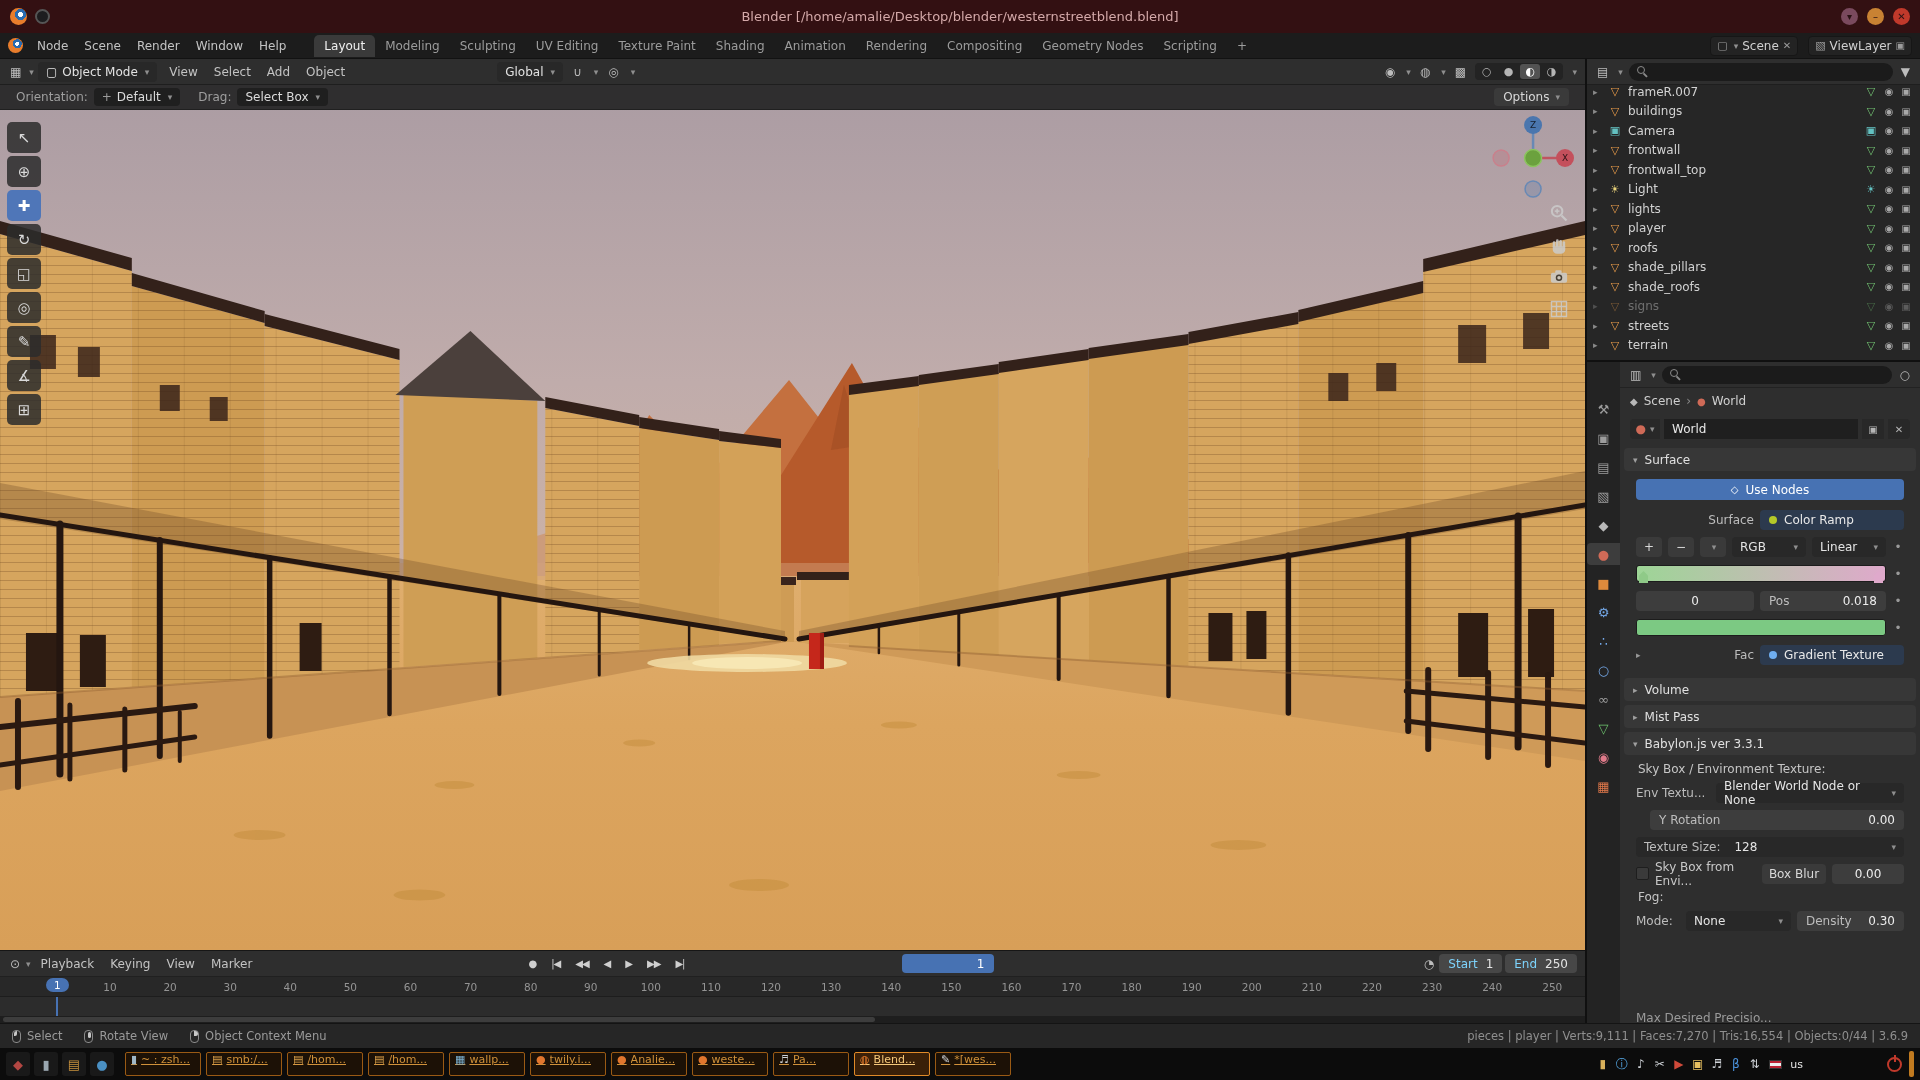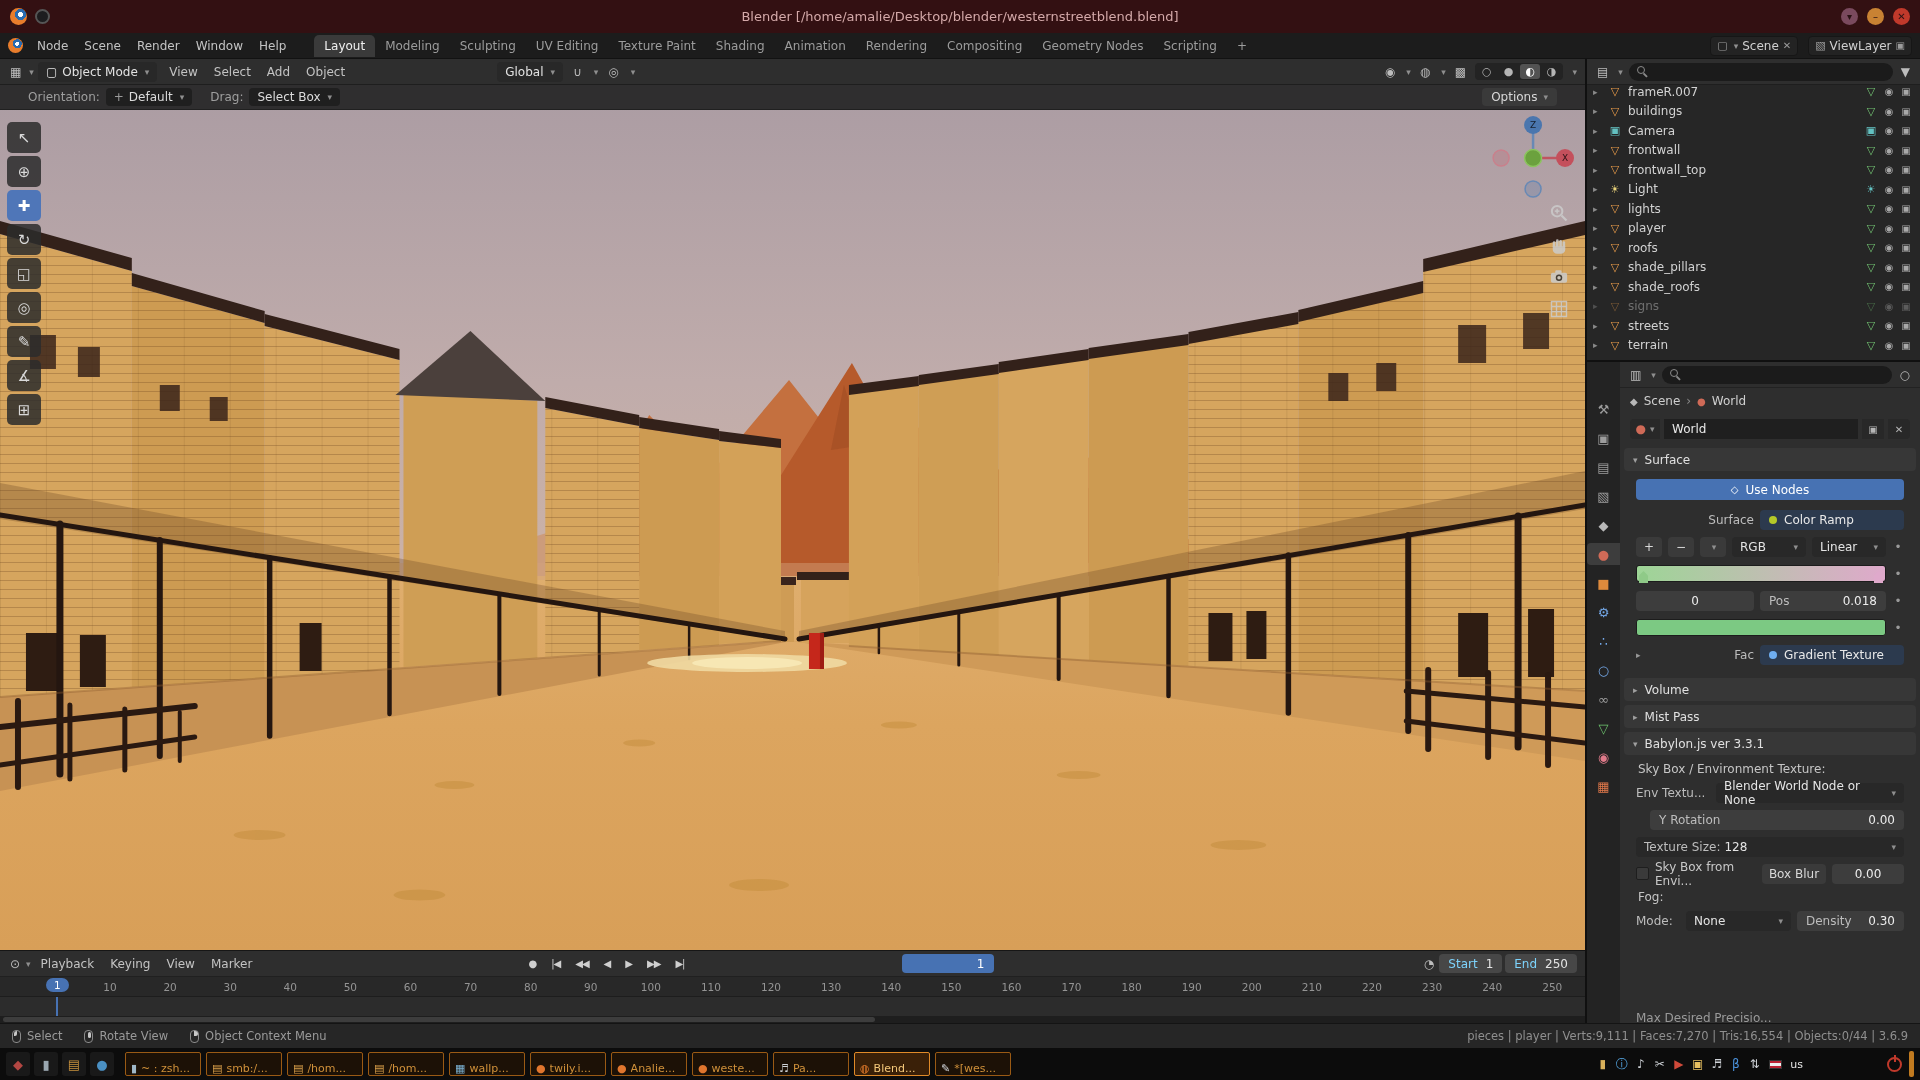--- a/index.html
+++ b/index.html
@@ -51,21 +51,21 @@
   .th-center { display:flex; align-items:center; gap:8px; margin-left:140px; }
   .th-right { margin-left:auto; display:flex; align-items:center; gap:7px; }
   .shade-group { display:flex; background:#232323; border-radius:4px; padding:1px 2px; gap:2px; }
   .shade-btn { padding:1px 5px; border-radius:3px; color:#b5b5b5; font-size:11px; }
   .shade-btn.active { background:#525252; color:#fff; }
 
   
   .viewport { flex:1; position:relative; overflow:hidden; background:#b8a8ab; }
   .scene { position:absolute; left:0; top:0; width:100%; height:100%; }
   .toolsettings { position:absolute; left:0; top:0; right:0; height:25px; background:rgba(42,42,42,.96);
-    display:flex; align-items:center; gap:6px; padding:0 28px; border-bottom:1px solid #202020; }
+    display:flex; align-items:center; gap:6px; padding:0 16px; border-bottom:1px solid #202020; }
   .ts-label { color:#9f9f9f; }
   .ts-select { display:flex; align-items:center; gap:5px; background:#1f1f1f; border-radius:4px;
     padding:2px 8px; color:#dcdcdc; }
   .ts-right { margin-left:auto; display:flex; align-items:center; gap:4px; background:#3a3a3a;
     border-radius:4px; padding:2px 9px; color:#d8d8d8; }
 
   .vp-toolbar { position:absolute; left:7px; top:37px; width:34px; display:flex; flex-direction:column;
     gap:3px; }
   .vtool { height:31px; background:rgba(44,44,44,.85); border-radius:5px; display:flex; align-items:center;
     justify-content:center; color:#d9d9d9; font-size:15px; }
@@ -172,21 +172,21 @@
   .panel { margin:2px 2px; }
   .panel-h { height:23px; background:#373737; border-radius:4px; display:flex; align-items:center; gap:7px;
     padding:0 9px; color:#e0e0e0; }
   .panel-h .tri { font-size:9px; color:#9f9f9f; }
   .panel-body { padding:7px 12px 9px 12px; display:flex; flex-direction:column; gap:6px; }
   .prow { display:flex; align-items:center; gap:6px; height:21px; }
   .plabel { width:118px; flex:none; text-align:right; color:#bdbdbd; }
   .pfield { flex:1; height:20px; background:#3d3d3d; border-radius:4px; display:flex; align-items:center;
     justify-content:space-between; padding:0 9px; color:#ececec; }
   .pselect { flex:1; height:20px; background:#282828; border-radius:4px; display:flex; align-items:center;
-    gap:4px; padding:0 8px; color:#e4e4e4; }
+    gap:14px; padding:0 8px; color:#e4e4e4; }
   .pselect .chev { margin-left:auto; }
   .socket { flex:1; height:20px; background:#2c3a4e; border-radius:4px; display:flex; align-items:center;
     gap:7px; padding:0 9px; color:#e8e8e8; }
   .sock-dot { width:8px; height:8px; border-radius:50%; background:#b5c928; flex:none; }
   .sock-dot.blue { background:#6faef0; }
   .use-nodes { height:21px; margin:1px 0 3px 0; background:#4772b3; border-radius:4px; color:#fff;
     display:flex; align-items:center; justify-content:center; gap:7px; }
   .sqbtn { width:26px; height:20px; background:#3a3a3a; border-radius:4px; display:flex; align-items:center;
     justify-content:center; color:#d8d8d8; }
   .ramp-bar { position:relative; flex:1; height:17px; border-radius:3px; border:1px solid #1c1c1c; }
@@ -216,21 +216,21 @@
   
   .taskbar { height:32px; flex:none; background:#0c0c0c; display:flex; align-items:center; gap:5px;
     padding:0 6px; font-size:11px; }
   .launcher { width:24px; height:24px; display:flex; align-items:center; justify-content:center;
     background:#191919; border-radius:3px; font-size:13px; }
   .launcher[data-icon="app-menu-icon"]::before{content:"◆";color:#b34743;}
   .launcher[data-icon="terminal-icon"]::before{content:"▮";color:#9aa7b0;}
   .launcher[data-icon="files-icon"]::before{content:"▤";color:#c8913c;}
   .launcher[data-icon="browser-icon"]::before{content:"●";color:#4a90c4;}
   .task-btn { width:76px; height:24px; border:1px solid #9a5a14; background:#1c1106; border-radius:2px;
-    display:flex; align-items:flex-end; gap:4px; padding:0 5px; color:#d0913a; overflow:hidden; flex:none; }
+    display:flex; align-items:flex-start; gap:4px; padding:0 5px; color:#d0913a; overflow:hidden; flex:none;text-decoration:underline; }
   .task-btn.active { background:#3a2008; border-color:#e08a28; color:#f5c87a; }
   .task-label { white-space:nowrap; overflow:hidden; }
   .task-icon { font-size:11px; flex:none; }
   .task-icon[data-icon="terminal"]::before{content:"▮";color:#9fb7c7;}
   .task-icon[data-icon="folder"]::before{content:"▤";color:#d9a04a;}
   .task-icon[data-icon="image"]::before{content:"▦";color:#7ab0d0;}
   .task-icon[data-icon="firefox"]::before{content:"●";color:#e0762e;}
   .task-icon[data-icon="volume"]::before{content:"♬";color:#cfd3d8;}
   .task-icon[data-icon="blender"]::before{content:"◍";color:#e87d2c;}
   .task-icon[data-icon="editor"]::before{content:"✎";color:#cfd3d8;}

